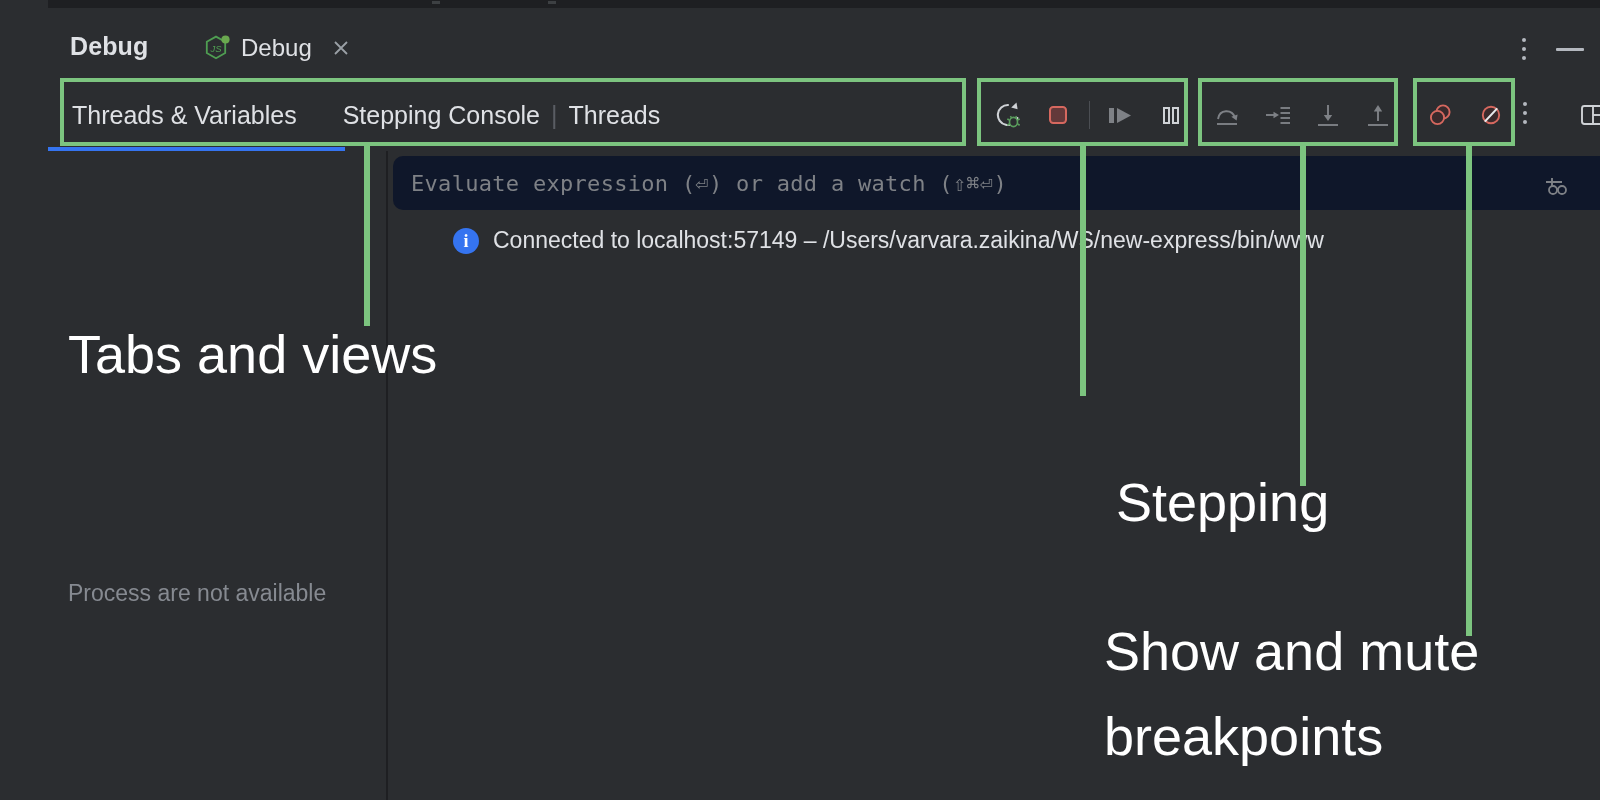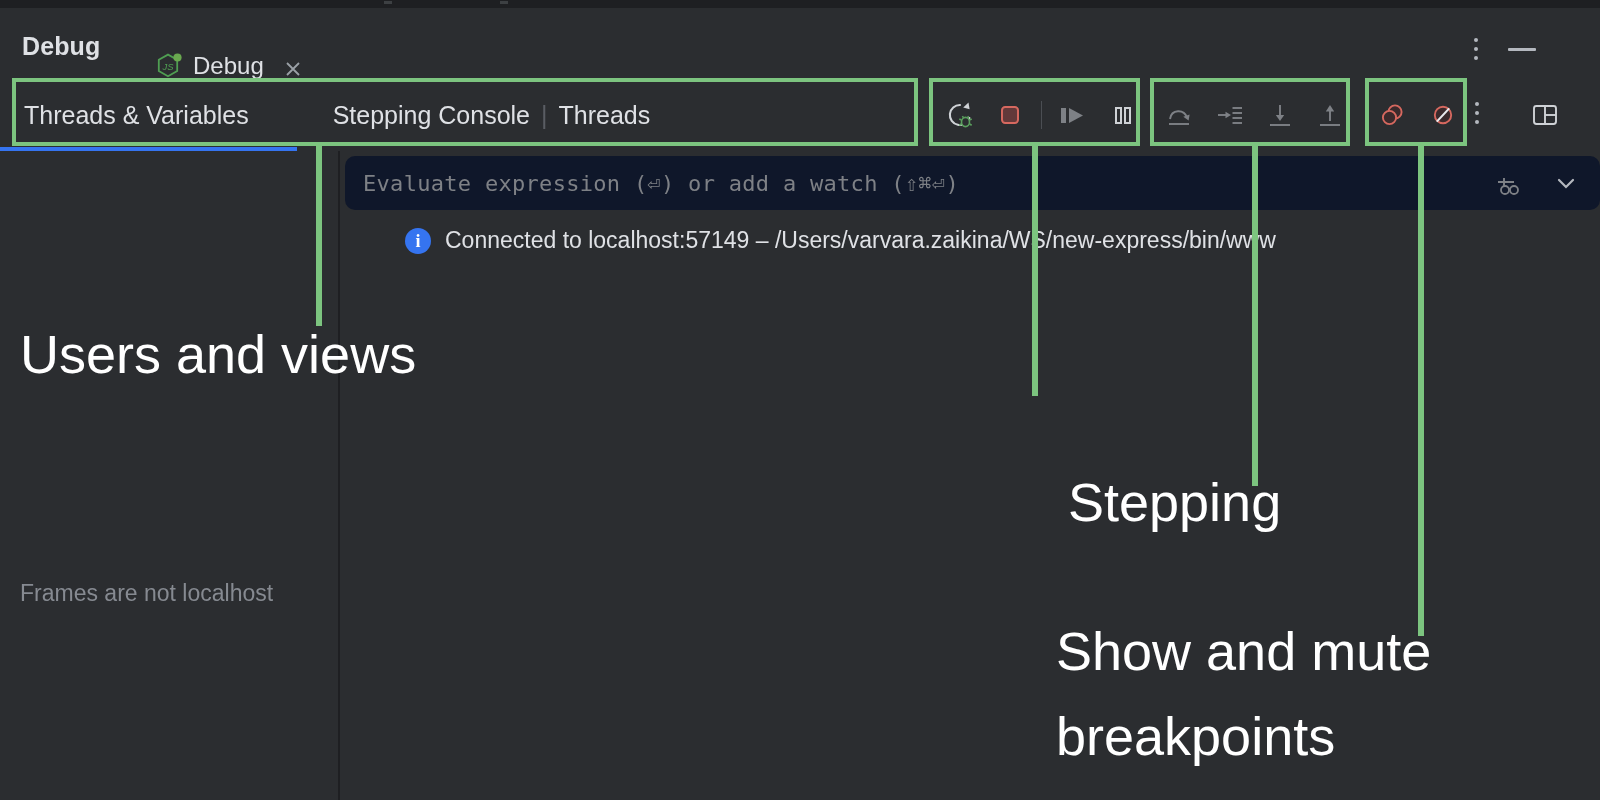--- a/index.html
+++ b/index.html
@@ -2,21 +2,21 @@
 <html><head>
 <meta charset="utf-8">
 <style>
   * { box-sizing: border-box; margin: 0; padding: 0; }
   html, body {
     width: 1600px; height: 800px;
     background: #2b2d30;
     font-family: "Liberation Sans", sans-serif;
     overflow: hidden;
   }
-  #root { position: relative; width: 1424px; height: 800px; background: #2b2d30; }
+  #root { position: relative; width: 1424px; height: 800px; background: #2b2d30; margin-left: 48px; }
 
   
   .top-strip {
     position: absolute; left: 0; top: 0; width: 1600px; height: 8px;
     background: #1e1f22;
   }
   .top-strip .notch {
     position: absolute; top: 1px; width: 8px; height: 3px; background: #3d4043;
   }
 
@@ -25,21 +25,21 @@
     position: absolute; left: 0; top: 8px; width: 1600px; height: 72px;
     background: #2b2d30;
   }
   .tw-title {
     position: absolute; left: 22px; top: 24px;
     font-size: 25px; font-weight: bold; color: #dfe1e5;
     letter-spacing: .1px;
   }
   .run-tab {
     position: absolute; left: 140px; top: 8px; width: 225px; height: 64px;
-    display: flex; align-items: flex-end;
+    display: flex; align-items: center;
   }
   .run-tab .node-ico {
     position: relative; width: 26px; height: 28px; margin-left: 16px; flex: none;
   }
   .run-tab .node-ico svg { display: block; }
   .run-tab .rt-label {
     margin-left: 11px; font-size: 24px; color: #dfe1e5;
   }
   .run-tab .rt-close {
     margin-left: 18px; width: 22px; height: 22px; position: relative;
@@ -64,21 +64,21 @@
   }
 
   
   .dbg-toolbar {
     position: absolute; left: 0; top: 84px; width: 1600px; height: 62px;
     background: #2b2d30;
   }
 
   .tabs-row {
     position: absolute; left: 10px; top: 0; height: 62px;
-    display: flex; align-items: center; gap: 38px;
+    display: flex; align-items: center;
   }
   .dtab {
     font-size: 25px; color: #dfe1e5; white-space: nowrap;
     padding: 0 0 0 0; margin-right: 46px;
   }
   .dtab.first { margin-left: 14px; }
   .dtab .sep {
     color: #5a5d63; margin: 0 11px; font-weight: 300;
   }
   .active-underline {
@@ -298,21 +298,21 @@
           <path d="M16 7 L16 25" stroke="#cfd2d6" stroke-width="1.9"></path>
           <path d="M16 16 L27 16" stroke="#cfd2d6" stroke-width="1.9"></path>
         </svg>
       </span>
     </div>
   </div>
 
   <div class="active-underline"></div>
 
   <div class="left-panel">
-    <div class="frames-empty">Frames are not localhost</div>
+    <div class="frames-empty">Process are not available</div>
   </div>
   <div class="v-split"></div>
 
   <div class="right-panel">
     <div class="eval-bar">
       <span class="eval-placeholder">Evaluate expression (⏎) or add a watch (⇧⌘⏎)</span>
       <span class="eval-actions">
         <span class="ea">
           <svg width="34" height="30" viewBox="0 0 34 30">
             <path d="M11 10 L11 18 M5 14 L21 14" stroke="#7e8186" stroke-width="1.9"></path>
@@ -340,18 +340,18 @@
   <div class="gbox" style="left:12px;  top:78px;  width:906px; height:68px;"></div>
   <div class="gbox" style="left:929px; top:78px;  width:211px; height:68px;"></div>
   <div class="gbox" style="left:1150px;top:78px;  width:200px; height:68px;"></div>
   <div class="gbox" style="left:1365px;top:78px;  width:102px; height:68px;"></div>
 
   <div class="gline" style="left:316px; top:146px; height:180px;"></div>
   <div class="gline" style="left:1032px;top:146px; height:250px;"></div>
   <div class="gline" style="left:1252px;top:146px; height:340px;"></div>
   <div class="gline" style="left:1418px;top:146px; height:490px;"></div>
 
-  <div class="anno-text" style="left:20px;  top:325px;">Users and  views</div>
+  <div class="anno-text" style="left:20px;  top:325px;">Tabs and  views</div>
   <div class="anno-text" style="left:1056px;top:622px;">Show and mute</div>
   <div class="anno-text" style="left:1068px;top:473px;">Stepping</div>
   <div class="anno-text" style="left:1056px;top:707px;">breakpoints</div>
 
 </div>
 
 </body></html>

